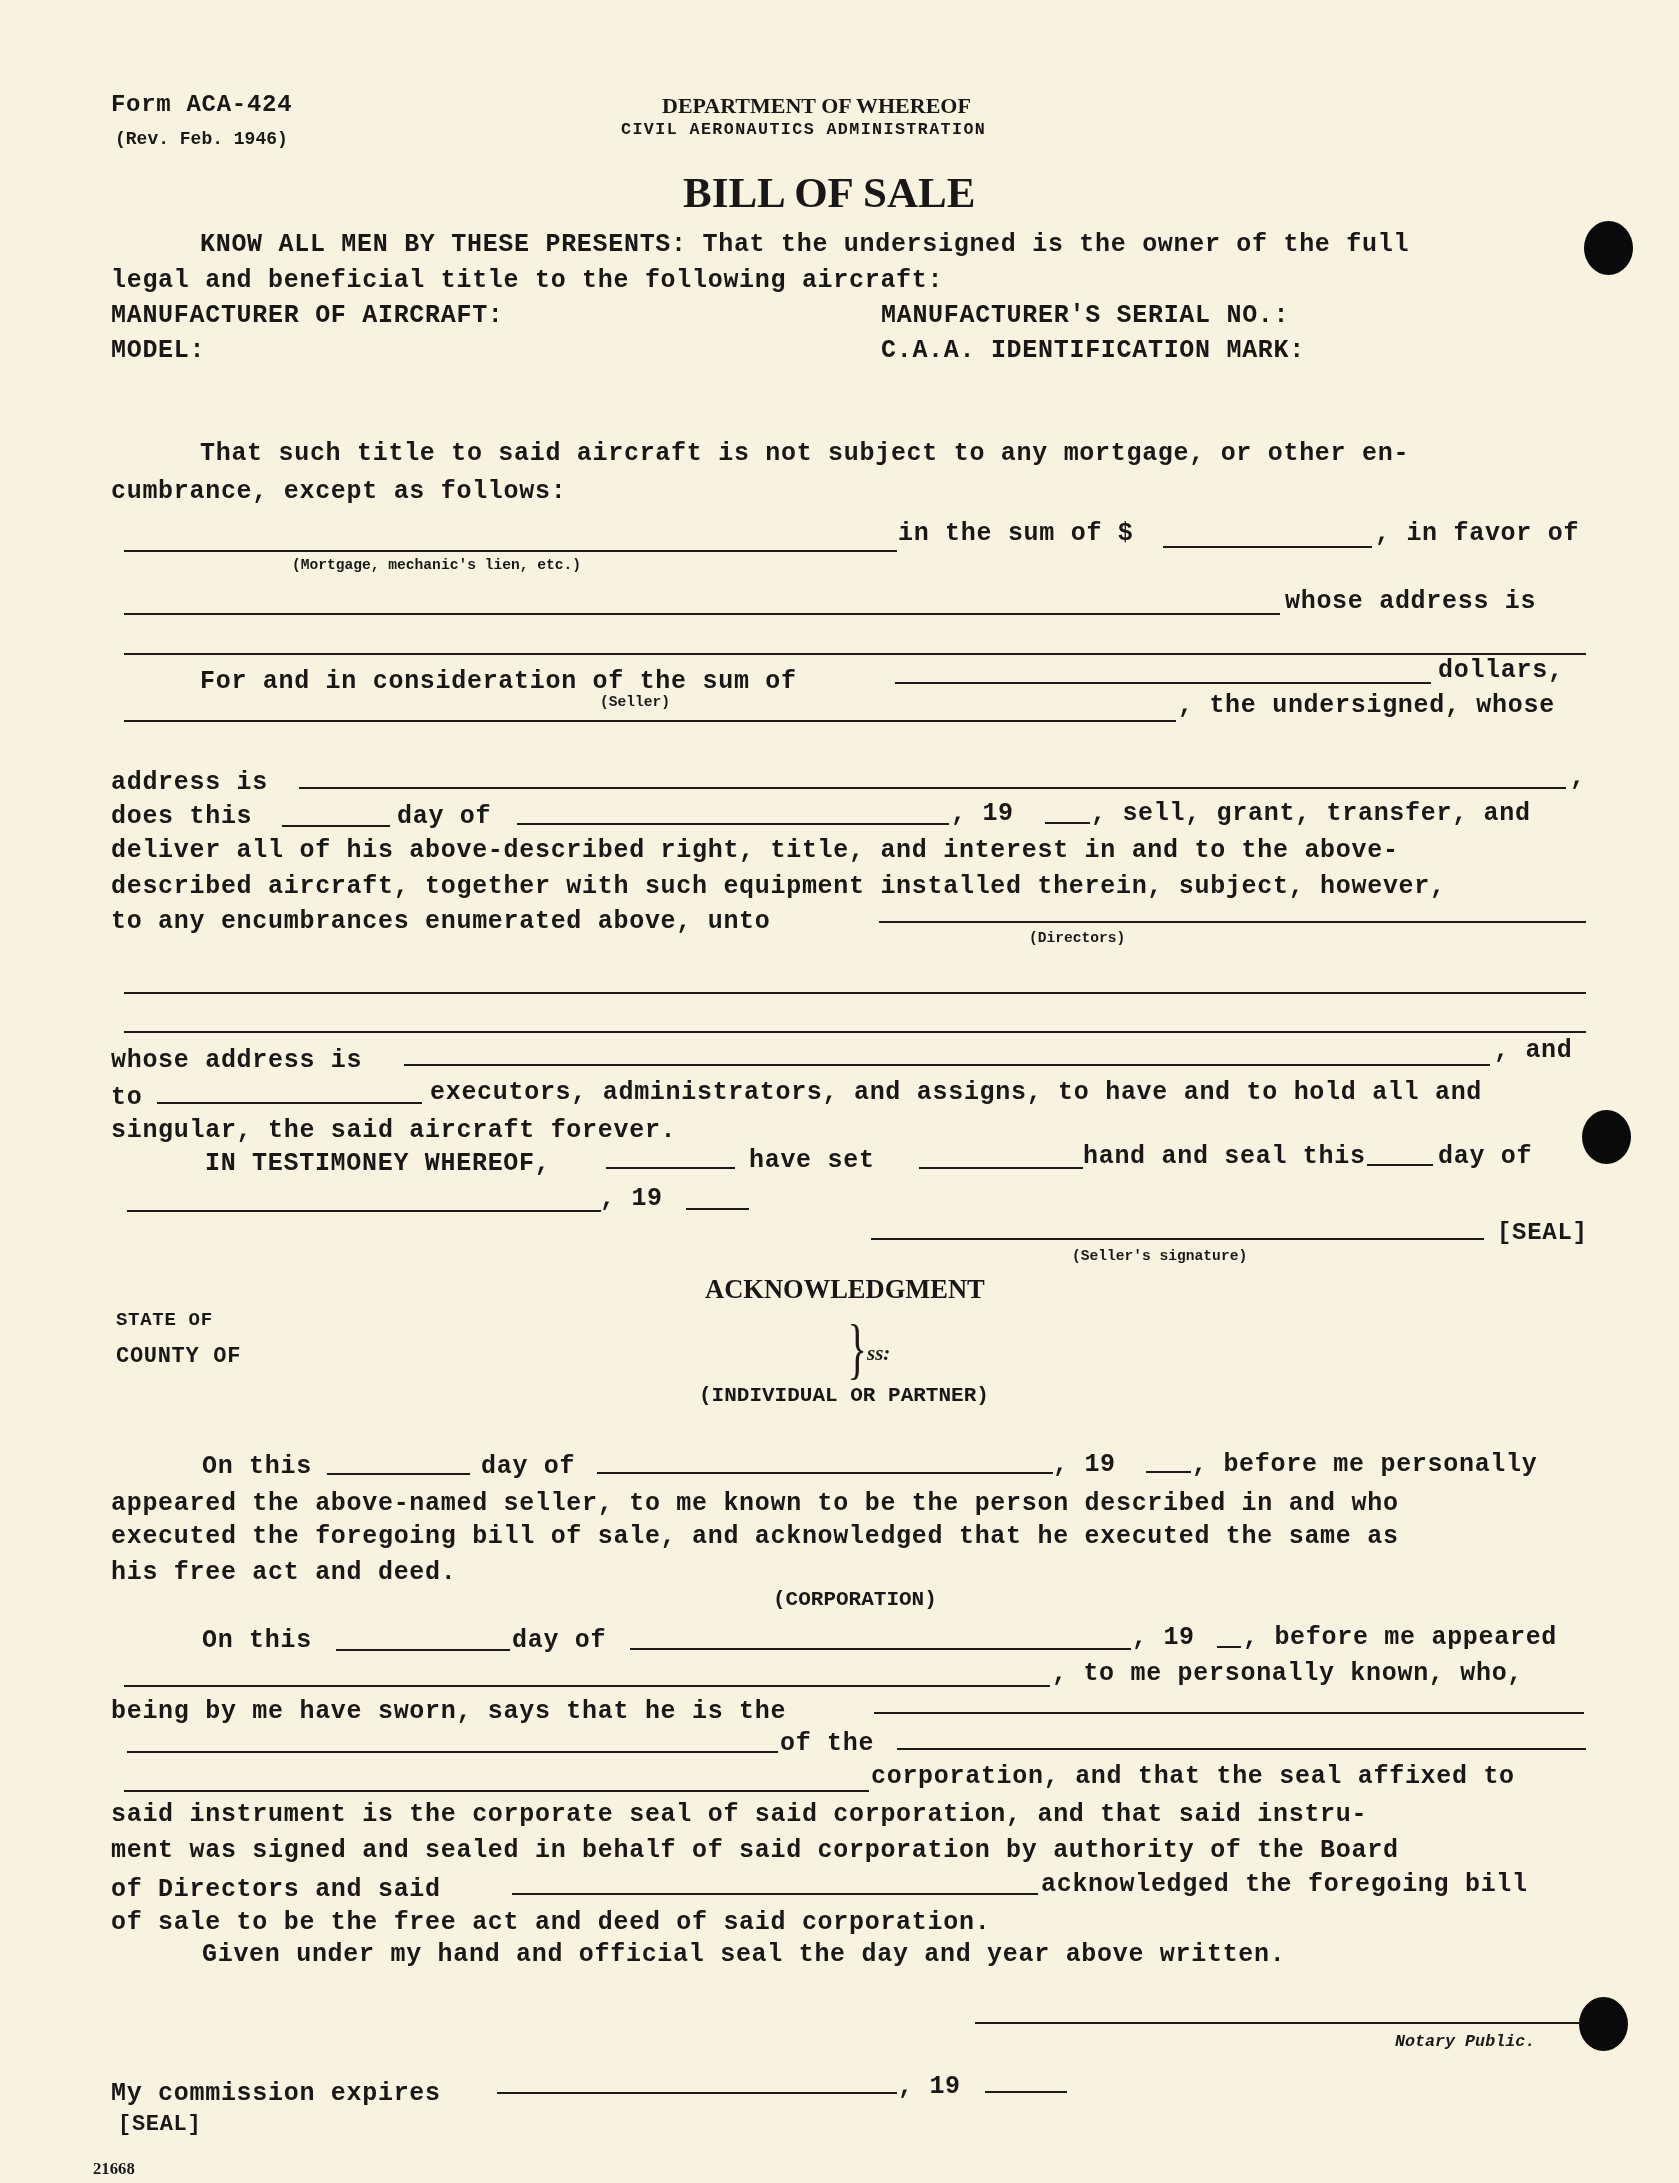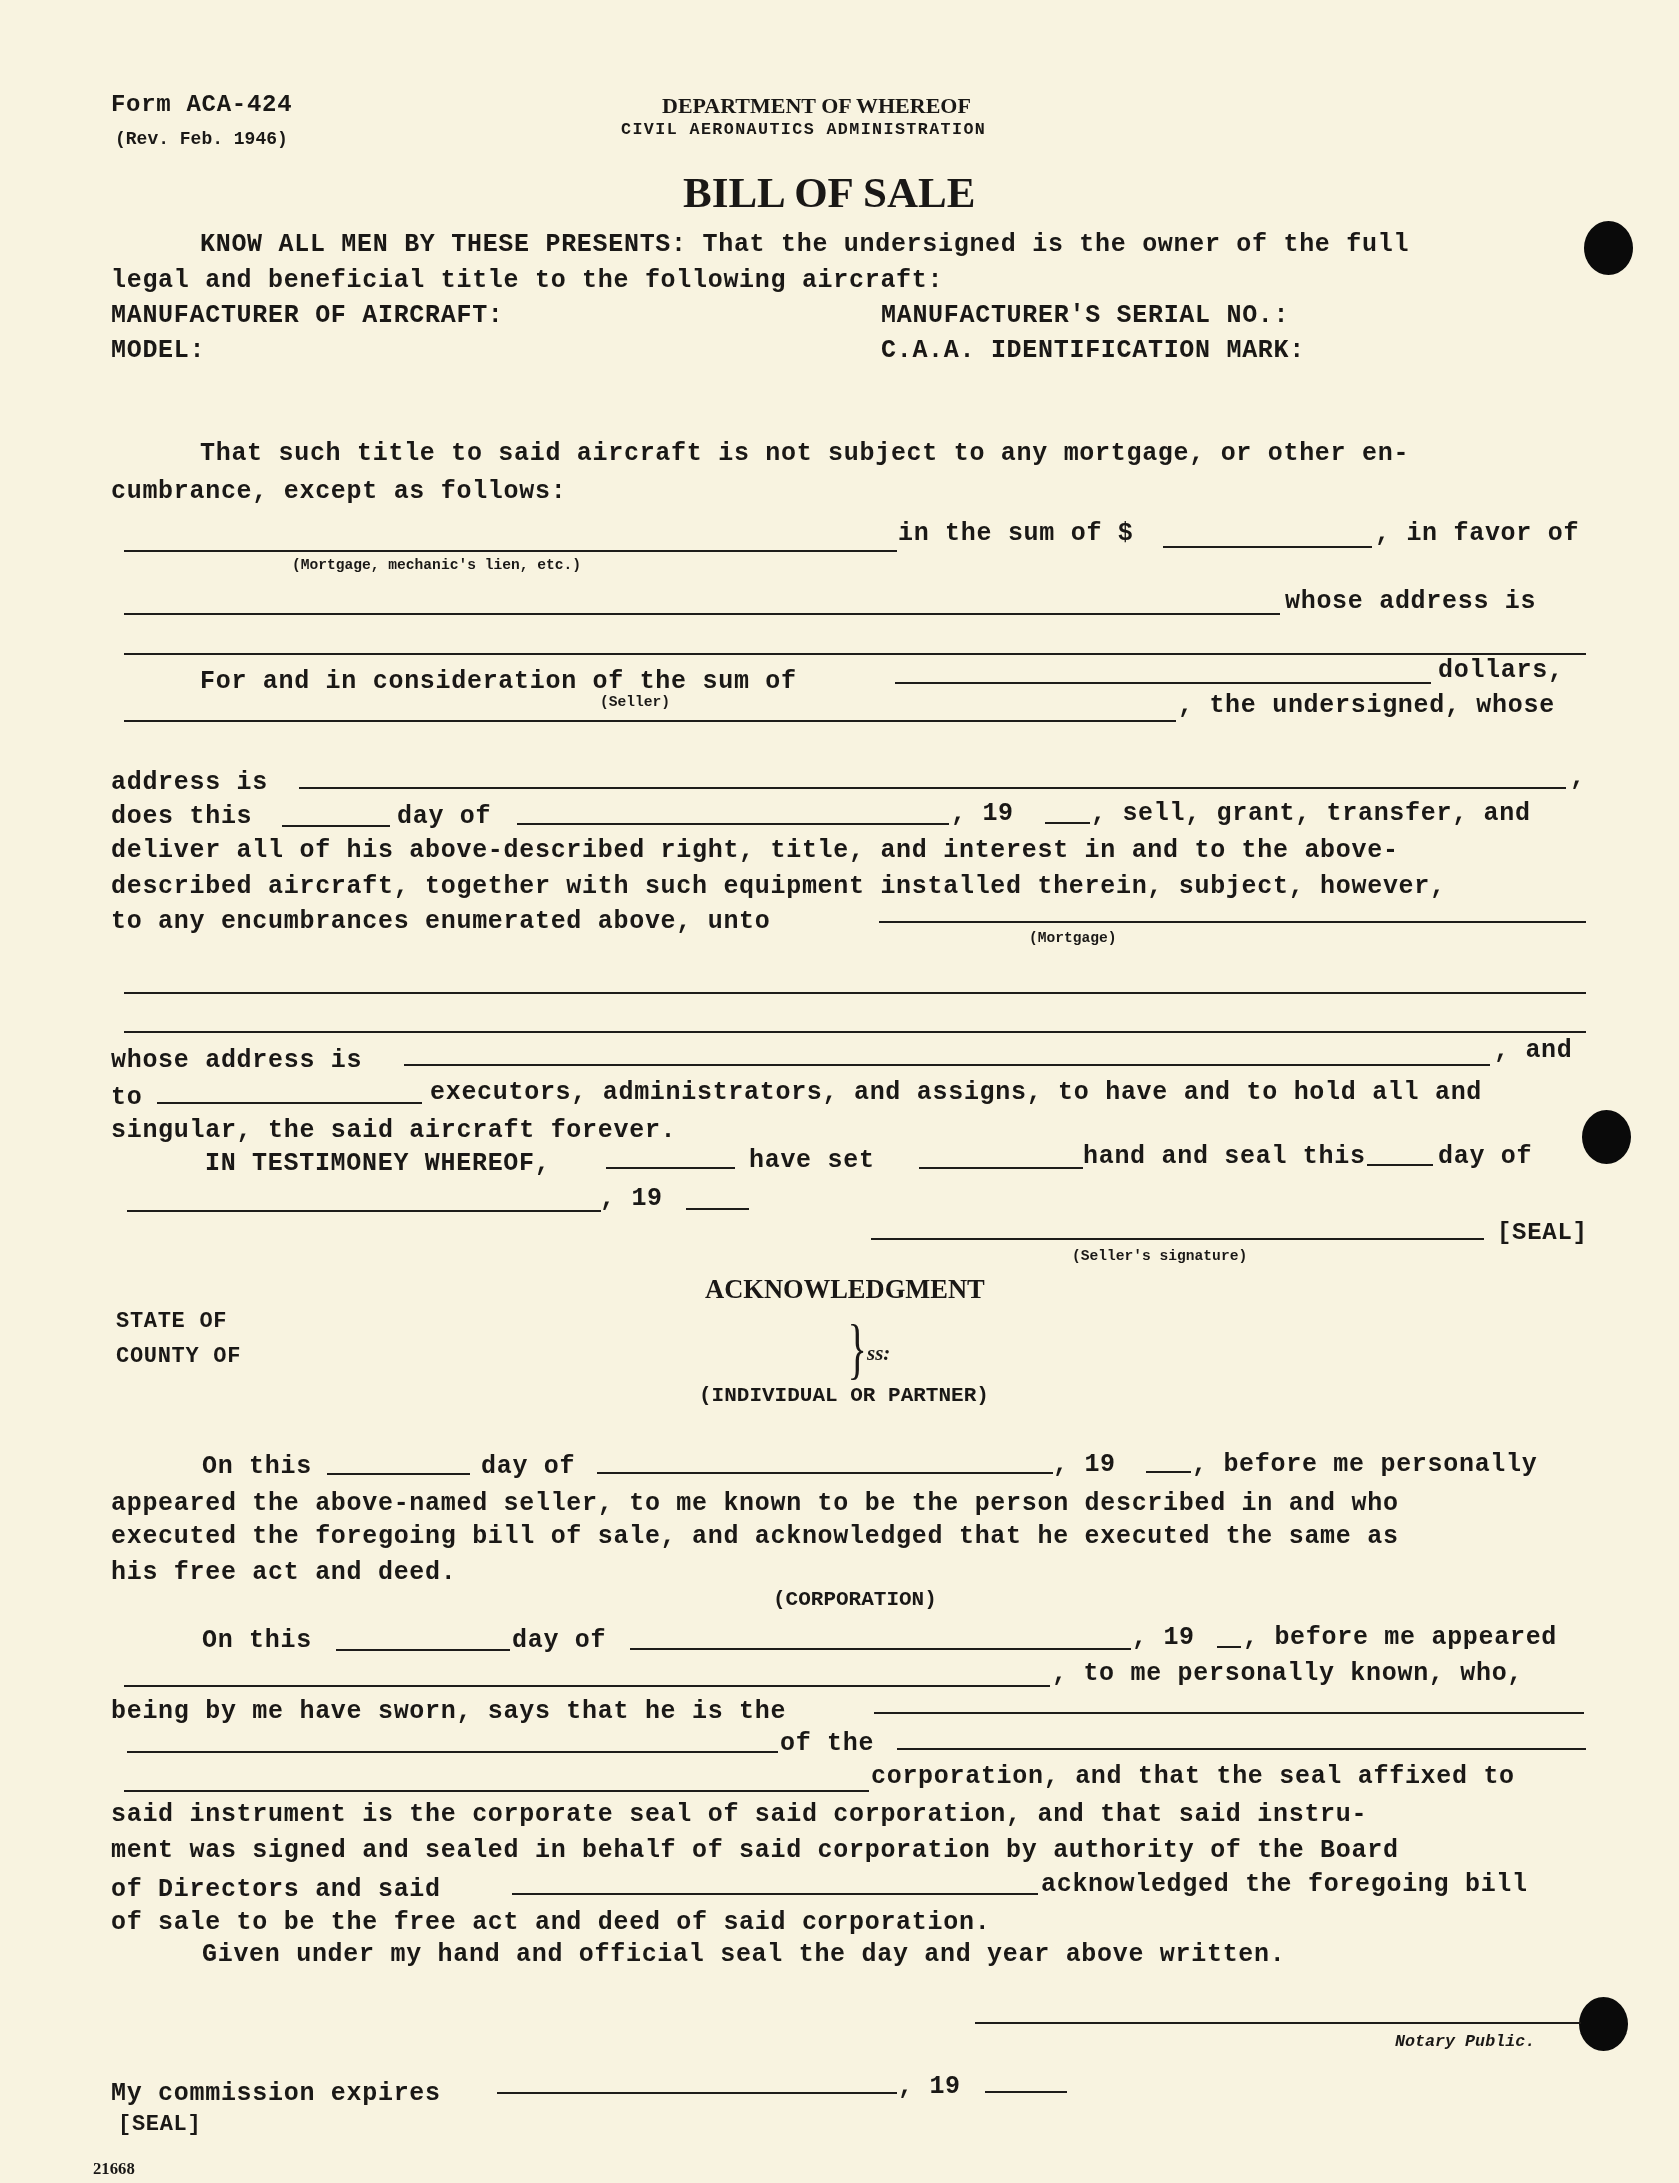--- a/index.html
+++ b/index.html
@@ -68,21 +68,21 @@
 <div class="field" style="left:282px; top:825px; width:108px;"></div>
 <div class="abs type" style="left:397px; top:802px;">day of</div>
 <div class="field" style="left:517px; top:823px; width:432px;"></div>
 <div class="abs type" style="left:951px; top:799px;">, 19</div>
 <div class="field" style="left:1045px; top:822px; width:45px;"></div>
 <div class="abs type" style="left:1091px; top:799px;">, sell, grant, transfer, and</div>
 <div class="abs type" style="left:111px; top:836px;">deliver all of his above-described right, title, and interest in and to the above-</div>
 <div class="abs type" style="left:111px; top:872px;">described aircraft, together with such equipment installed therein, subject, however,</div>
 <div class="abs type" style="left:111px; top:907px;">to any encumbrances enumerated above, unto</div>
 <div class="field" style="left:879px; top:921px; width:707px;"></div>
-<div class="abs tiny" style="left:1029px; top:930px;">(Mortgage)</div>
+<div class="abs tiny" style="left:1029px; top:930px;">(Directors)</div>
 <div class="field" style="left:124px; top:992px; width:1462px;"></div>
 <div class="field" style="left:124px; top:1031px; width:1462px;"></div>
 <div class="abs type" style="left:111px; top:1046px;">whose address is</div>
 <div class="field" style="left:404px; top:1064px; width:1086px;"></div>
 <div class="abs type" style="left:1494px; top:1036px;">, and</div>
 <div class="abs type" style="left:111px; top:1083px;">to</div>
 <div class="field" style="left:157px; top:1102px; width:265px;"></div>
 <div class="abs type" style="left:430px; top:1078px;">executors, administrators, and assigns, to have and to hold all and</div>
 <div class="abs type" style="left:111px; top:1116px;">singular, the said aircraft forever.</div>
 
@@ -94,21 +94,21 @@
 <div class="field" style="left:1367px; top:1164px; width:66px;"></div>
 <div class="abs type" style="left:1438px; top:1142px;">day of</div>
 <div class="field" style="left:127px; top:1210px; width:474px;"></div>
 <div class="abs type" style="left:600px; top:1184px;">, 19</div>
 <div class="field" style="left:686px; top:1208px; width:63px;"></div>
 <div class="field" style="left:871px; top:1238px; width:613px;"></div>
 <div class="abs type" style="left:1497px; top:1219px; font-size:24px;">[SEAL]</div>
 <div class="abs tiny" style="left:1072px; top:1248px;">(Seller's signature)</div>
 
 <div class="abs serif-head" style="left:705px; top:1274px; font-size:26.5px;">ACKNOWLEDGMENT</div>
-<div class="abs type" style="left:116px; top:1309px; font-size:22px;">STATE OF</div>
+<div class="abs type" style="left:116px; top:1309px; font-size:19px;">STATE OF</div>
 <div class="abs type" style="left:265px; top:1309px; min-width:543px; min-height:25px;"></div>
 <div class="abs type" style="left:116px; top:1344px; font-size:22px;">COUNTY OF</div>
 <div class="abs type" style="left:279px; top:1344px; min-width:529px; min-height:25px;"></div>
 <div class="brace" style="left:841px; top:1315px;">}</div>
 <div class="abs serif-head" style="left:867px; top:1341px; font-size:21px; font-style:italic;">ss:</div>
 <div class="abs small" style="left:699px; top:1384px; font-size:21px;">(INDIVIDUAL OR PARTNER)</div>
 
 <div class="abs type" style="left:202px; top:1452px;">On this</div>
 <div class="field" style="left:327px; top:1473px; width:143px;"></div>
 <div class="abs type" style="left:481px; top:1452px;">day of</div>

